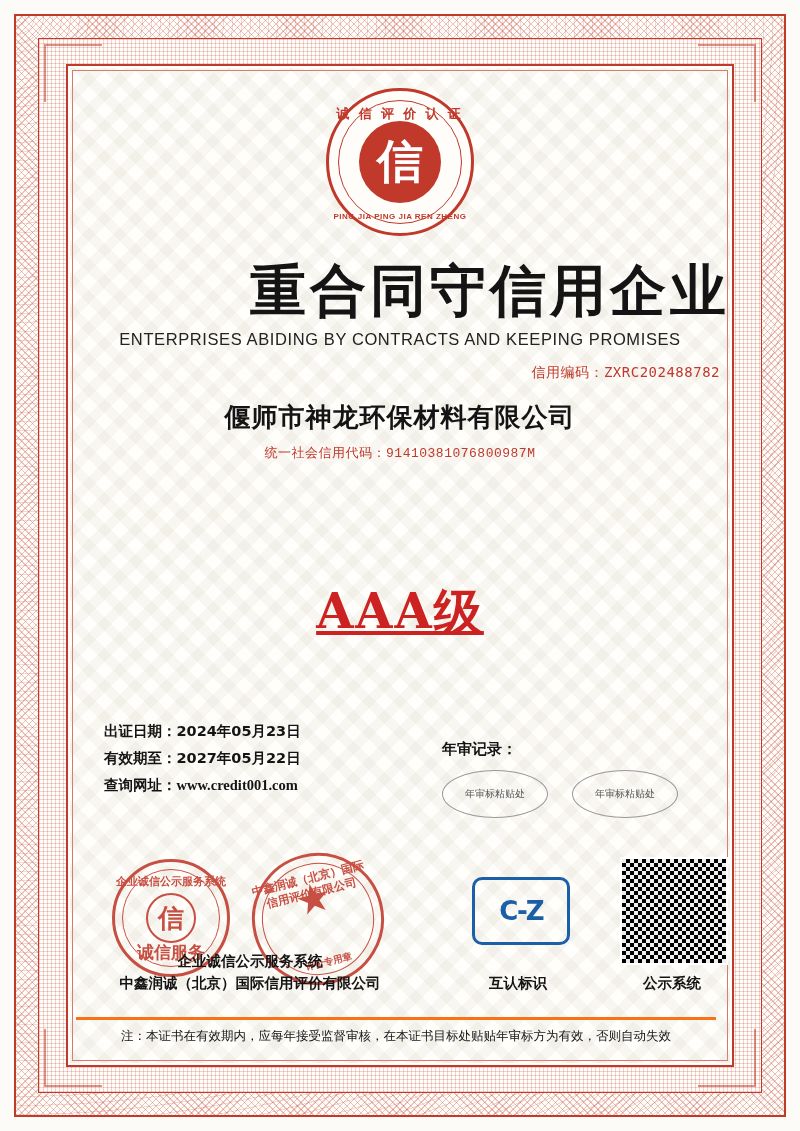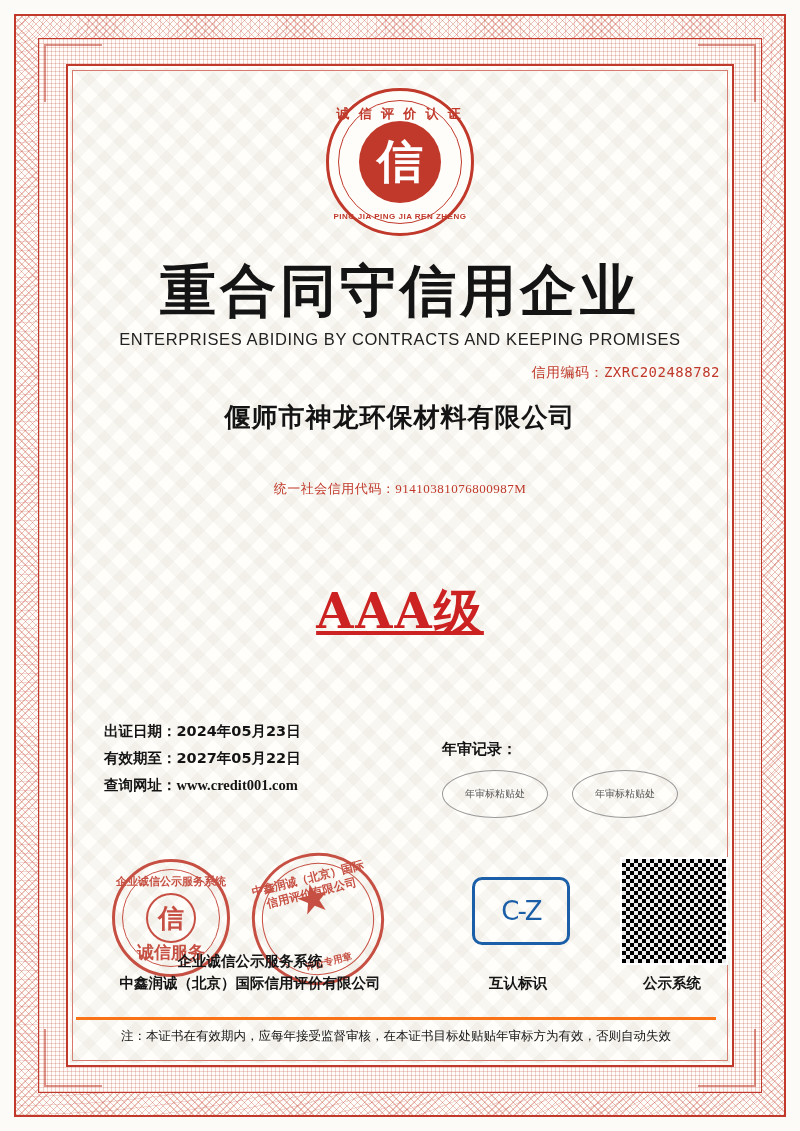--- a/index.html
+++ b/index.html
@@ -131,21 +131,21 @@
     font-size: 8px;
     letter-spacing: 0.5px;
     font-family: "Liberation Sans", sans-serif;
   }
 
   
   .title-cn {
     position: absolute;
     top: 186px;
     left: 0; right: 0;
-    text-align: center;
+    text-align: right;
     font-size: 56px;
     font-weight: bold;
     color: #141414;
     letter-spacing: 4px;
     font-family: "DejaVu Sans", "Liberation Sans", sans-serif;
   }
   .title-en {
     position: absolute;
     top: 262px;
     left: 0; right: 0;
@@ -180,22 +180,21 @@
     font-family: "DejaVu Sans", "Liberation Sans", sans-serif;
   }
   .uscc {
     position: absolute;
     top: 376px;
     left: 0; right: 0;
     text-align: center;
     font-size: 13px;
     color: #c0392b;
     letter-spacing: 0.5px;
-    font-family: Liberation Serif, serif;
-    margin-top: 36px;
+    font-family: Liberation Mono, monospace;
   }
 
   .body-text {
     position: absolute;
     top: 408px;
     left: 22px; right: 22px;
     font-size: 16.5px;
     line-height: 31px;
     color: #141414;
     text-align: justify;
@@ -352,21 +351,21 @@
     position: absolute;
     left: 392px; top: 26px;
     width: 92px; height: 62px;
     border: 3px solid #1b5fa8;
     border-radius: 10px;
     display: flex;
     align-items: center;
     justify-content: center;
     color: #1b5fa8;
     font-size: 26px;
-    font-weight: normal;
+    font-weight: bold;
     font-family: "DejaVu Sans", sans-serif;
     letter-spacing: -2px;
   }
   .mutual-label {
     position: absolute;
     left: 372px; bottom: 8px;
     width: 132px;
     text-align: center;
     font-size: 14.5px;
     font-weight: bold;

